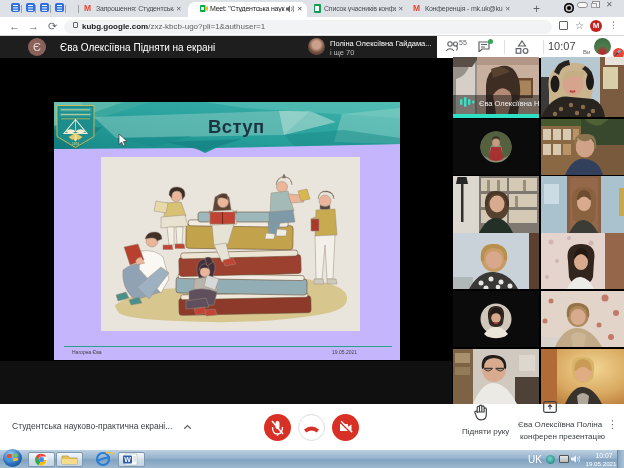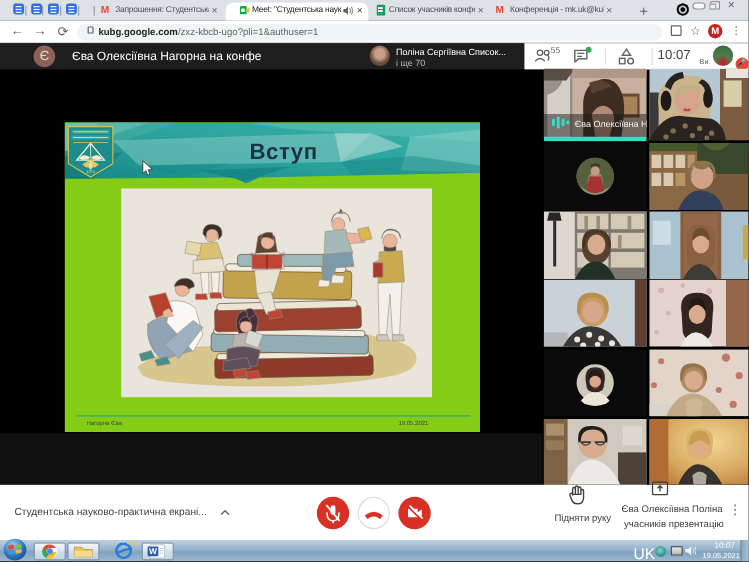--- a/index.html
+++ b/index.html
@@ -18,21 +18,21 @@
 #toolbar{left:0;top:17px;width:624px;height:19px;background:#fff;border-bottom:1px solid #d6d6d6}
 .navic{color:#5f6368;font-size:11px;top:20px}
 #omni{left:64px;top:19.5px;width:488px;height:14px;background:#f1f3f4;border-radius:7px}
 #urltxt{left:82px;top:21.5px;font-size:8px;color:#202124;letter-spacing:0}
 
 #meetbar{left:0;top:36px;width:437px;height:22px;background:#1e1e1e}
 #whitebar{left:437px;top:36px;width:187px;height:22px;background:#fff}
 
 #stage{left:0;top:58px;width:453px;height:346px;background:#000}
 #understage{left:0;top:361px;width:452px;height:43px;background:#101010}
-#slide{left:54px;top:102px;width:346px;height:258px;background:#84cc16}
+#slide{left:54px;top:102px;width:346px;height:258px;background:#c4b5fd}
 
 .tile{width:86px;height:57px;overflow:hidden}
 
 #botbar{left:0;top:404px;width:624px;height:46px;background:#fff}
 .redbtn{top:414px;width:27px;height:27px;border-radius:50%;background:#d93025}
 
 #taskbar{left:0;top:450px;width:624px;height:18px;background:linear-gradient(#bdd0e2,#96b2cc 45%,#82a2c0 55%,#9fb8d0)}
 .tbox{top:451.5px;width:27px;height:15px;background:linear-gradient(rgba(255,255,255,.85),rgba(255,255,255,.45));border:1px solid #7e98b0;border-radius:2px}
 </style></head>
 <body>
@@ -90,23 +90,23 @@
 <div class="abs" style="left:73px;top:22px;width:5px;height:6px;border:1px solid #5f6368;border-radius:1px"></div>
 <div class="abs" id="urltxt"><b>kubg.google.com</b><span style="color:#5f6368">/zxz-kbcb-ugo?pli=1&amp;authuser=1</span></div>
 <div class="abs" style="left:559px;top:21px;width:9px;height:9px;border:1px solid #5f6368;border-radius:1px;background:#fff"></div>
 <div class="abs" style="left:575px;top:20px;font-size:10px;color:#5f6368">☆</div>
 <div class="abs" style="left:590px;top:20px;width:12px;height:12px;border-radius:50%;background:#c5221f;color:#fff;font-size:8px;font-weight:bold;text-align:center;line-height:12px">M</div>
 <div class="abs" style="left:609px;top:20px;font-size:9px;color:#5f6368">⋮</div>
 
 <div class="abs" id="meetbar"></div>
 <div class="abs" id="whitebar"></div>
 <div class="abs" style="left:28px;top:38px;width:18px;height:18px;border-radius:50%;background:#8a625a;color:#e8d8cf;font-size:11px;text-align:center;line-height:18px">Є</div>
-<div class="abs" style="left:60px;top:42px;font-size:10px;color:#fff">Єва Олексіївна Нагорна на конфе</div>
+<div class="abs" style="left:60px;top:42px;font-size:10px;color:#fff">Єва Олексіївна Підняти на екрані</div>
 <div class="abs" style="left:308px;top:38px;width:17px;height:17px;border-radius:50%;background:radial-gradient(circle at 50% 40%,#caa08a 30%,#6b4a3a 60%)"></div>
-<div class="abs" style="left:330px;top:39px;font-size:7.5px;color:#fff">Поліна Сергіївна Список...</div>
+<div class="abs" style="left:330px;top:39px;font-size:7.5px;color:#fff">Поліна Олексіївна Гайдама...</div>
 <div class="abs" style="left:330px;top:48px;font-size:7.5px;color:#bbb">і ще 70</div>
 
 <div class="abs" style="left:445px;top:40px;width:14px;height:12px">
 <svg width="14" height="12" viewBox="0 0 14 12">
       <g fill="none" stroke="#5f6368" stroke-width="1.1">
         <circle cx="5" cy="4" r="2.2"></circle>
         <path d="M1,11 q4,-4.5 8,0"></path>
         <circle cx="10.5" cy="4" r="2"></circle>
         <path d="M11.5,10.5 q2,-3.5 -0.5,-4.5"></path>
       </g>
@@ -547,21 +547,21 @@
   </div>
 <div class="abs" style="left:462px;top:427px;font-size:8px;color:#3c4043">Підняти руку</div>
 <div class="abs" style="left:474px;top:404px;width:14px;height:17px">
 <svg width="14" height="17" viewBox="0 0 14 17">
       <g fill="none" stroke="#3c4043" stroke-width="1.15" stroke-linecap="round" stroke-linejoin="round">
         <path d="M3.2,8.5 V3.4 a1.15,1.15 0 0 1 2.3,0 V7 M5.5,6.5 V2.2 a1.15,1.15 0 0 1 2.3,0 V7 M7.8,6.8 V3 a1.15,1.15 0 0 1 2.3,0 V8 M10.1,8 V5 a1.1,1.1 0 0 1 2.2,0 v5.5 q0,5 -4.5,5.3 q-3.8,0.3 -5.1,-2.6 L1,8.9 q-0.5,-1.2 0.6,-1.7 q1,-0.4 1.6,0.7 z"></path>
       </g>
     </svg>
   </div>
 <div class="abs" style="left:518px;top:420px;font-size:8px;color:#3c4043">Єва Олексіївна Поліна</div>
-<div class="abs" style="left:520px;top:432px;font-size:8px;color:#3c4043">учасників презентацію</div>
+<div class="abs" style="left:520px;top:432px;font-size:8px;color:#3c4043">конферен презентацію</div>
 <div class="abs" style="left:543px;top:401px;width:14px;height:12px">
 <svg width="14" height="12" viewBox="0 0 14 12">
       <rect x="0.7" y="0.7" width="12.6" height="10.6" rx="1.5" fill="none" stroke="#3c4043" stroke-width="1.2"></rect>
       <path d="M7,8.5 V4 M5,5.8 L7,3.8 L9,5.8" fill="none" stroke="#3c4043" stroke-width="1.1"></path>
     </svg>
   </div>
 <div class="abs" style="left:607px;top:418px;font-size:11px;color:#5f6368;letter-spacing:0">⋮</div>
 
 <div class="abs" id="taskbar"></div>
 <div class="abs" style="left:3px;top:449px;width:19px;height:18px;border-radius:50%;background:radial-gradient(circle at 40% 30%,#9ad2f5,#2a72c0 55%,#0a3a70)">
@@ -604,21 +604,21 @@
       <rect x="6" y="1" width="12" height="11" rx="1" fill="#fff" stroke="#8aa" stroke-width="0.5"></rect>
       <rect x="4" y="2.5" width="9" height="8" rx="1" fill="#2a5ca8"></rect>
       <text x="8.5" y="9" font-size="7" font-weight="bold" fill="#fff" text-anchor="middle" font-family="Liberation Sans,sans-serif">W</text>
       <g stroke="#b8c4d8" stroke-width="0.8">
         <line x1="14" y1="4" x2="17" y2="4"></line>
         <line x1="14" y1="6" x2="17" y2="6"></line>
         <line x1="14" y1="8" x2="17" y2="8"></line>
       </g>
     </svg>
   </div>
-<div class="abs" style="left:528px;top:454px;font-size:13px;color:#fff">UK</div>
+<div class="abs" style="left:528px;top:454px;font-size:10px;color:#fff">UK</div>
 <div class="abs" style="left:546px;top:454.5px;width:9px;height:9px;border-radius:50%;background:radial-gradient(circle at 45% 40%,#7ad4cc,#2a8a86 75%)"></div>
 <div class="abs" style="left:559px;top:455px;width:10px;height:8px;background:linear-gradient(#e8e8e8,#b8b8b8);border:1px solid #555;border-radius:1px"></div>
 <div class="abs" style="left:571px;top:455px;width:9px;height:8px">
 <svg width="9" height="8" viewBox="0 0 9 8">
       <path d="M0,2.5 h2.5 l2.5,-2.2 v7.4 l-2.5,-2.2 h-2.5 z" fill="#f0f4f8"></path>
       <path d="M6.5,2 q1.5,2 0,4 M8,0.8 q2.4,3.2 0,6.4" stroke="#f0f4f8" stroke-width="0.8" fill="none"></path>
     </svg>
   </div>
 <div class="abs" style="left:592px;top:451.5px;font-size:6.8px;color:#fff;width:24px;text-align:center">10:07</div>
 <div class="abs" style="left:585px;top:460px;font-size:6.2px;color:#fff;width:32px;text-align:center">19.05.2021</div>

